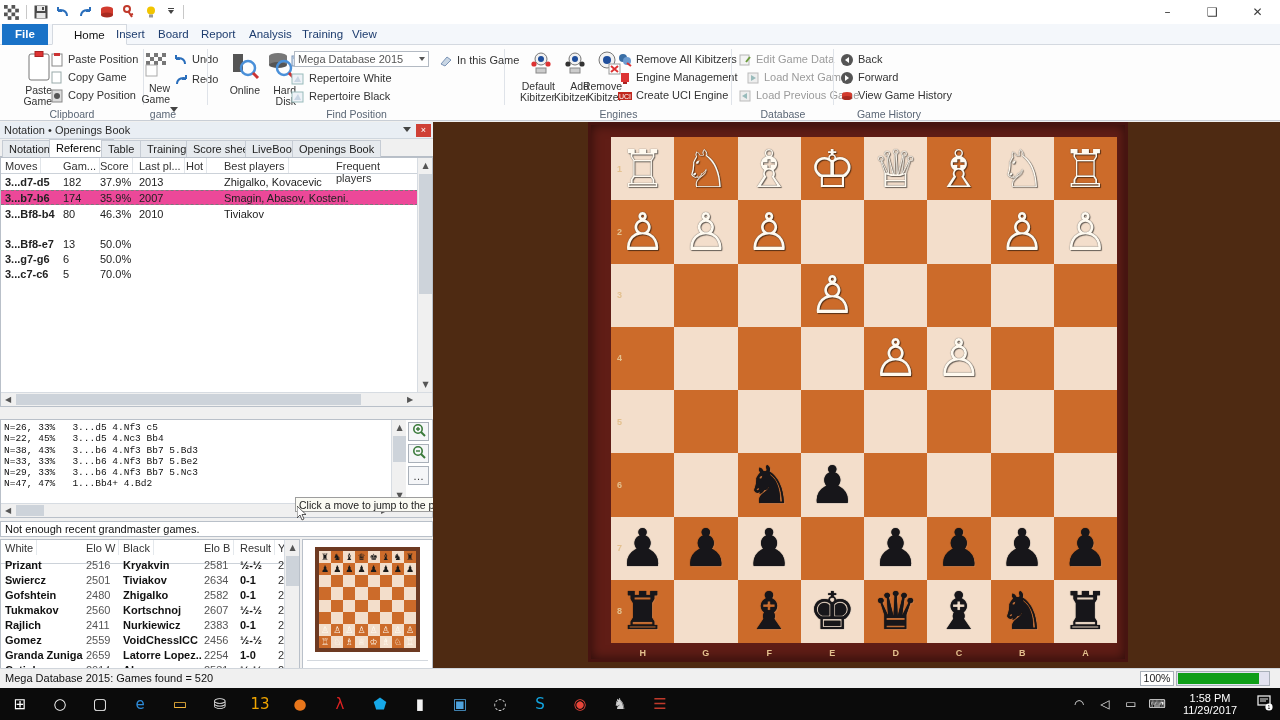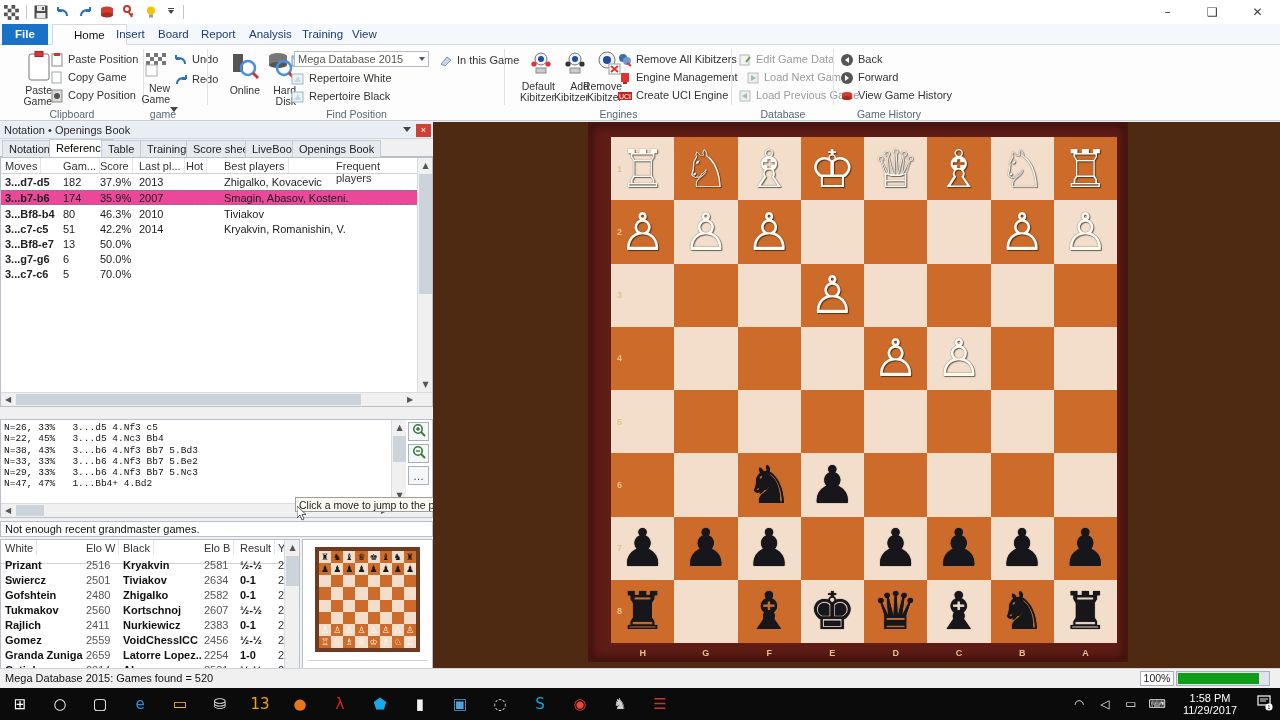--- a/index.html
+++ b/index.html
@@ -526,27 +526,20 @@
         <span style="left:138px;">2007</span>
         <span style="left:223px;">Smagin, Abasov, Kosteni.</span>
       </div>
       <div class="refrow" style="top:49px;">
         <span class="mv" style="left:4px;">3...Bf8-b4</span>
         <span style="left:62px;">80</span>
         <span style="left:99px;">46.3%</span>
         <span style="left:138px;">2010</span>
         <span style="left:223px;">Tiviakov</span>
       </div>
-      <div class="refrow" style="top:64px;">
-        <span class="mv" style="left:4px;">3...c7-c5</span>
-        <span style="left:62px;">51</span>
-        <span style="left:99px;">42.2%</span>
-        <span style="left:138px;">2014</span>
-        <span style="left:223px;">Kryakvin, Romanishin, V.</span>
-      </div>
       <div class="refrow" style="top:79px;">
         <span class="mv" style="left:4px;">3...Bf8-e7</span>
         <span style="left:62px;">13</span>
         <span style="left:99px;">50.0%</span>
       </div>
       <div class="refrow" style="top:94px;">
         <span class="mv" style="left:4px;">3...g7-g6</span>
         <span style="left:62px;">6</span>
         <span style="left:99px;">50.0%</span>
       </div>

